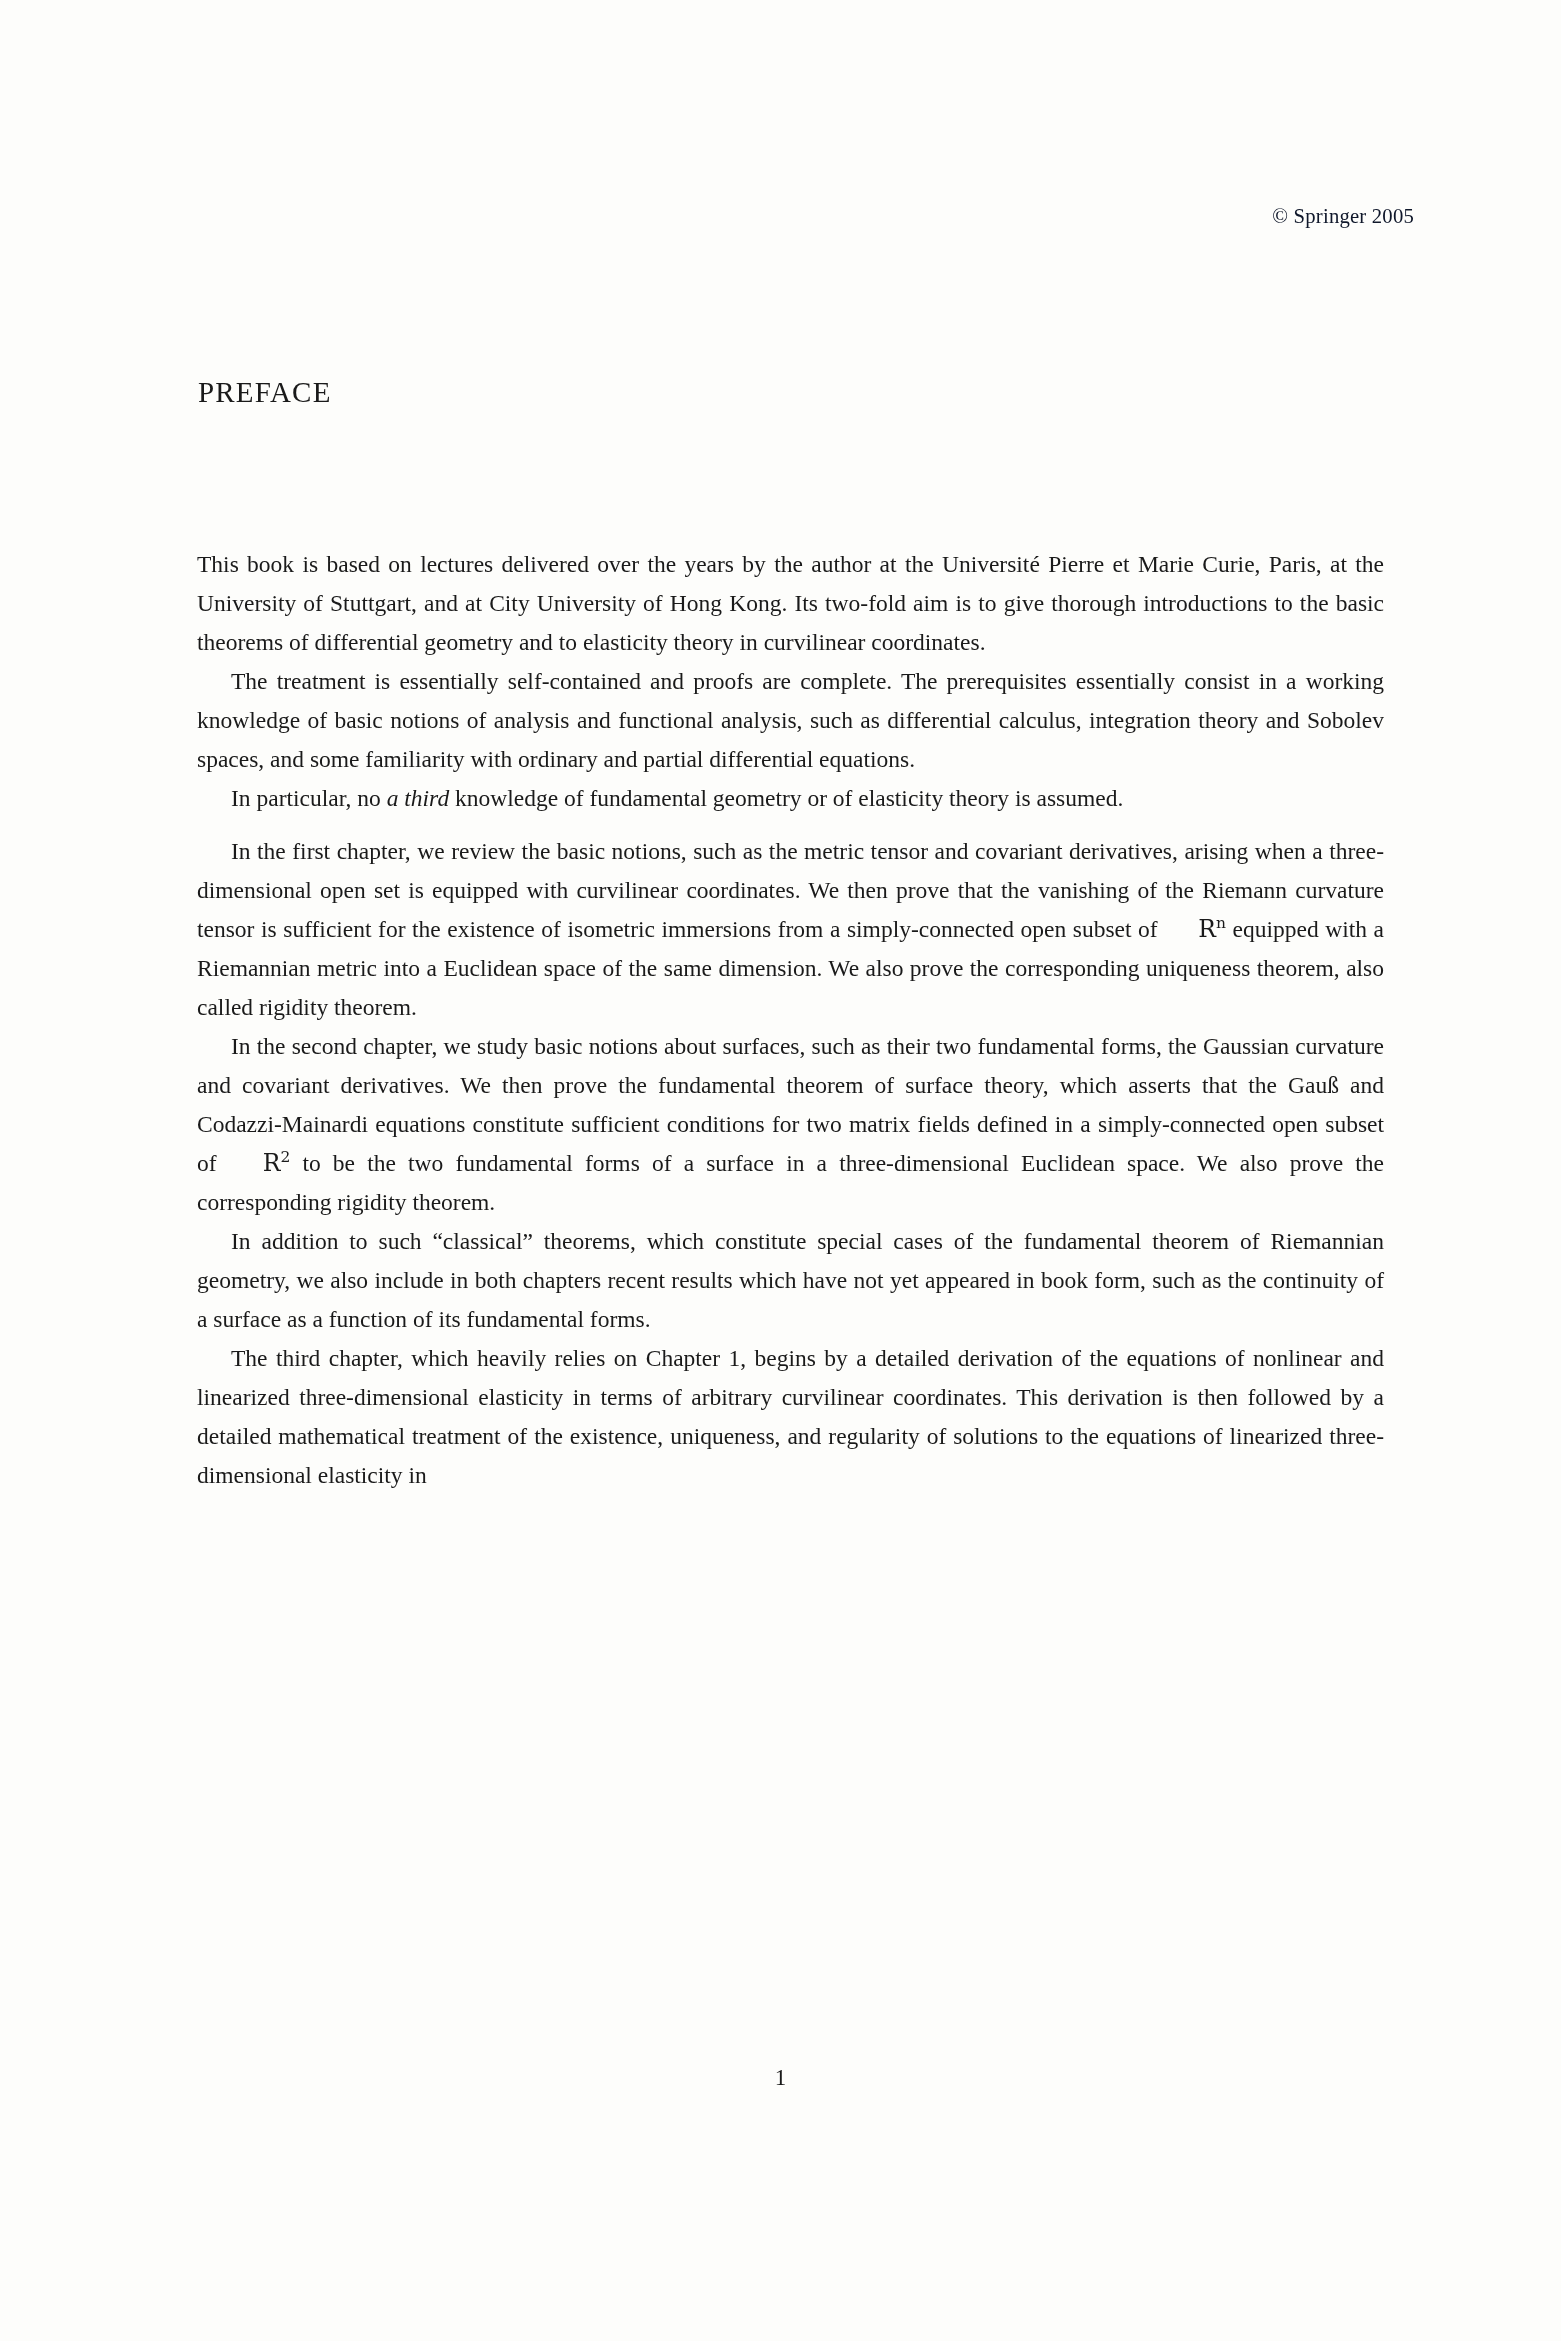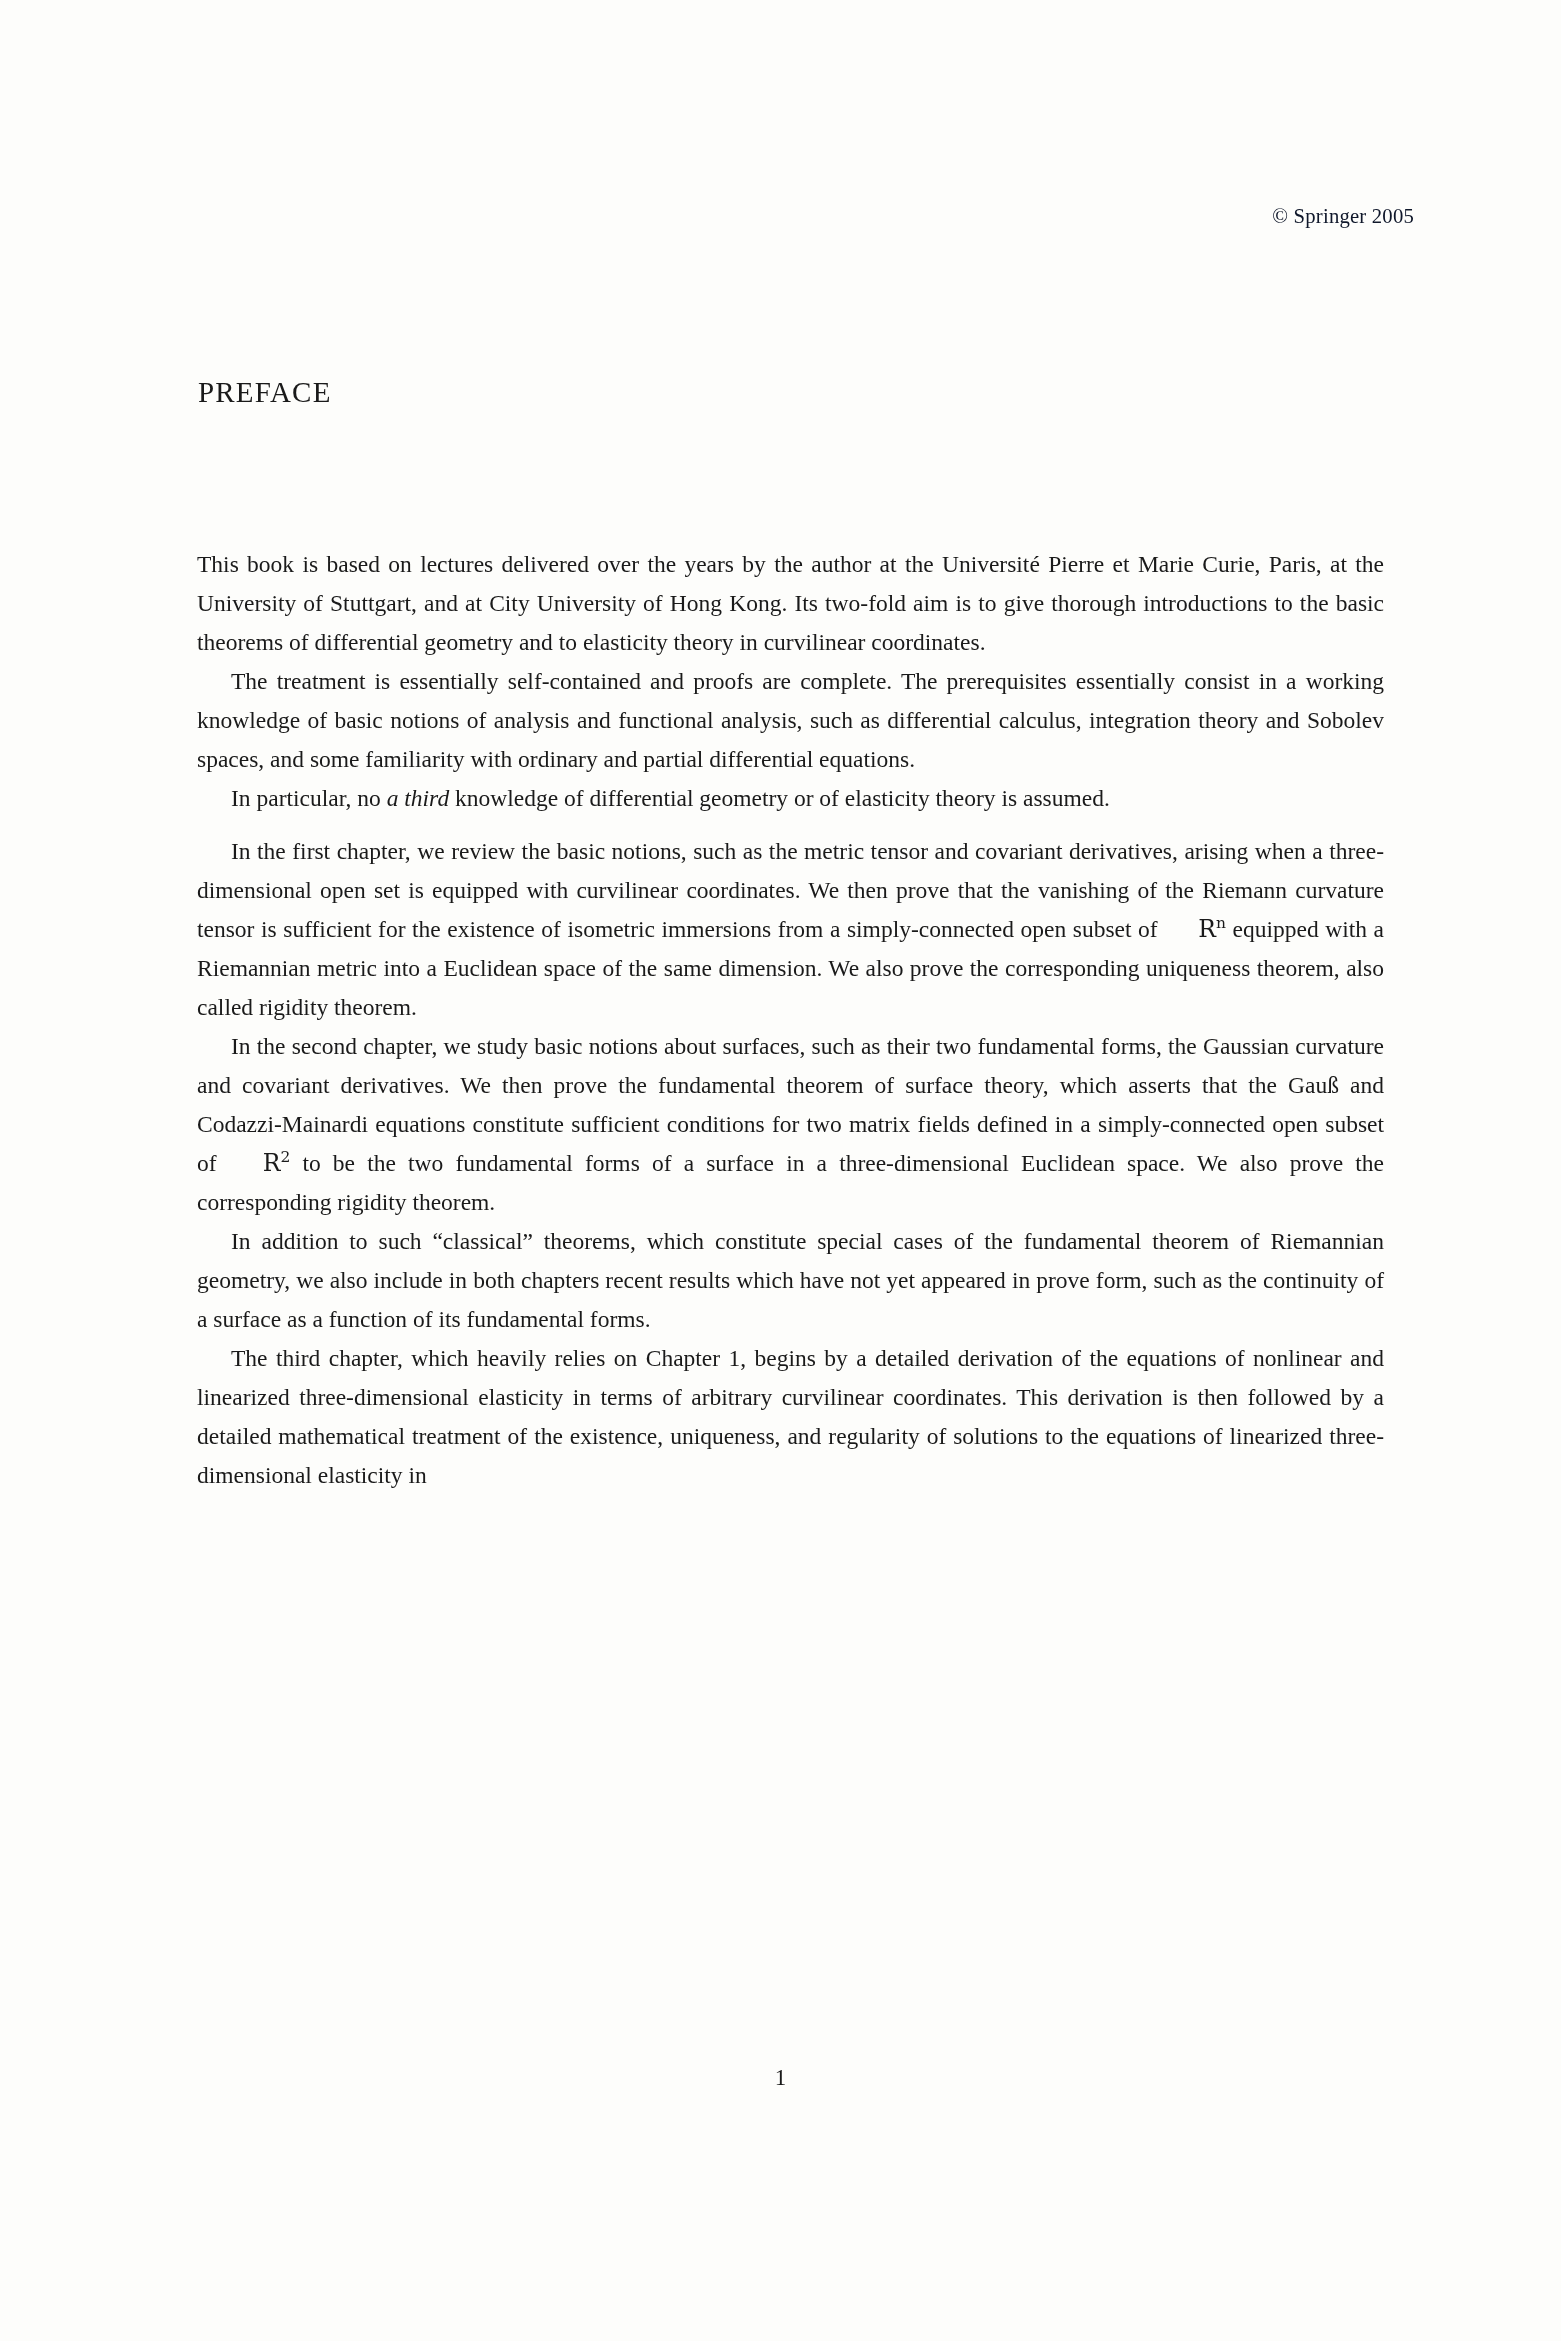--- a/index.html
+++ b/index.html
@@ -88,32 +88,32 @@
 
   <h1 class="title">PREFACE</h1>
 
   <div class="body-text">
 
     <p>This book is based on lectures delivered over the years by the author at the Université Pierre et Marie Curie, Paris, at the University of Stuttgart, and at City University of Hong Kong. Its two-fold aim is to give thorough introductions to the basic theorems of differential geometry and to elasticity theory in curvilinear coordinates.</p>
 
     <p class="indent">The treatment is essentially self-contained and proofs are complete. The prerequisites essentially consist in a working knowledge of basic notions of analysis and functional analysis, such as differential calculus, integration theory and Sobolev spaces, and some familiarity with ordinary and partial differential equations.</p>
 
     <p class="indent">
-      <span>In particular, no </span><span class="it">a third</span><span> knowledge of differential geometry or of elasticity theory is assumed.</span>
+      <span>In particular, no </span><span class="it">a third</span><span> knowledge of fundamental geometry or of elasticity theory is assumed.</span>
     </p>
 
     <p class="indent gap">
       <span>In the first chapter, we review the basic notions, such as the metric tensor and covariant derivatives, arising when a three-dimensional open set is equipped with curvilinear coordinates. We then prove that the vanishing of the Riemann curvature tensor is sufficient for the existence of isometric immersions from a simply-connected open subset of </span><span class="bb-r"><span>R</span><sup class="exp">n</sup></span><span> equipped with a Riemannian metric into a Euclidean space of the same dimension. We also prove the corresponding uniqueness theorem, also called rigidity theorem.</span>
     </p>
 
     <p class="indent">
       <span>In the second chapter, we study basic notions about surfaces, such as their two fundamental forms, the Gaussian curvature and covariant derivatives. We then prove the fundamental theorem of surface theory, which asserts that the Gauß and Codazzi-Mainardi equations constitute sufficient conditions for two matrix fields defined in a simply-connected open subset of </span><span class="bb-r"><span>R</span><sup class="exp">2</sup></span><span> to be the two fundamental forms of a surface in a three-dimensional Euclidean space. We also prove the corresponding rigidity theorem.</span>
     </p>
 
-    <p class="indent">In addition to such “classical” theorems, which constitute special cases of the fundamental theorem of Riemannian geometry, we also include in both chapters recent results which have not yet appeared in prove form, such as the continuity of a surface as a function of its fundamental forms.</p>
+    <p class="indent">In addition to such “classical” theorems, which constitute special cases of the fundamental theorem of Riemannian geometry, we also include in both chapters recent results which have not yet appeared in book form, such as the continuity of a surface as a function of its fundamental forms.</p>
 
     <p class="indent">The third chapter, which heavily relies on Chapter 1, begins by a detailed derivation of the equations of nonlinear and linearized three-dimensional elasticity in terms of arbitrary curvilinear coordinates. This derivation is then followed by a detailed mathematical treatment of the existence, uniqueness, and regularity of solutions to the equations of linearized three-dimensional elasticity in</p>
 
   </div>
 
   <div class="folio">1</div>
 
 </div>
 
 

